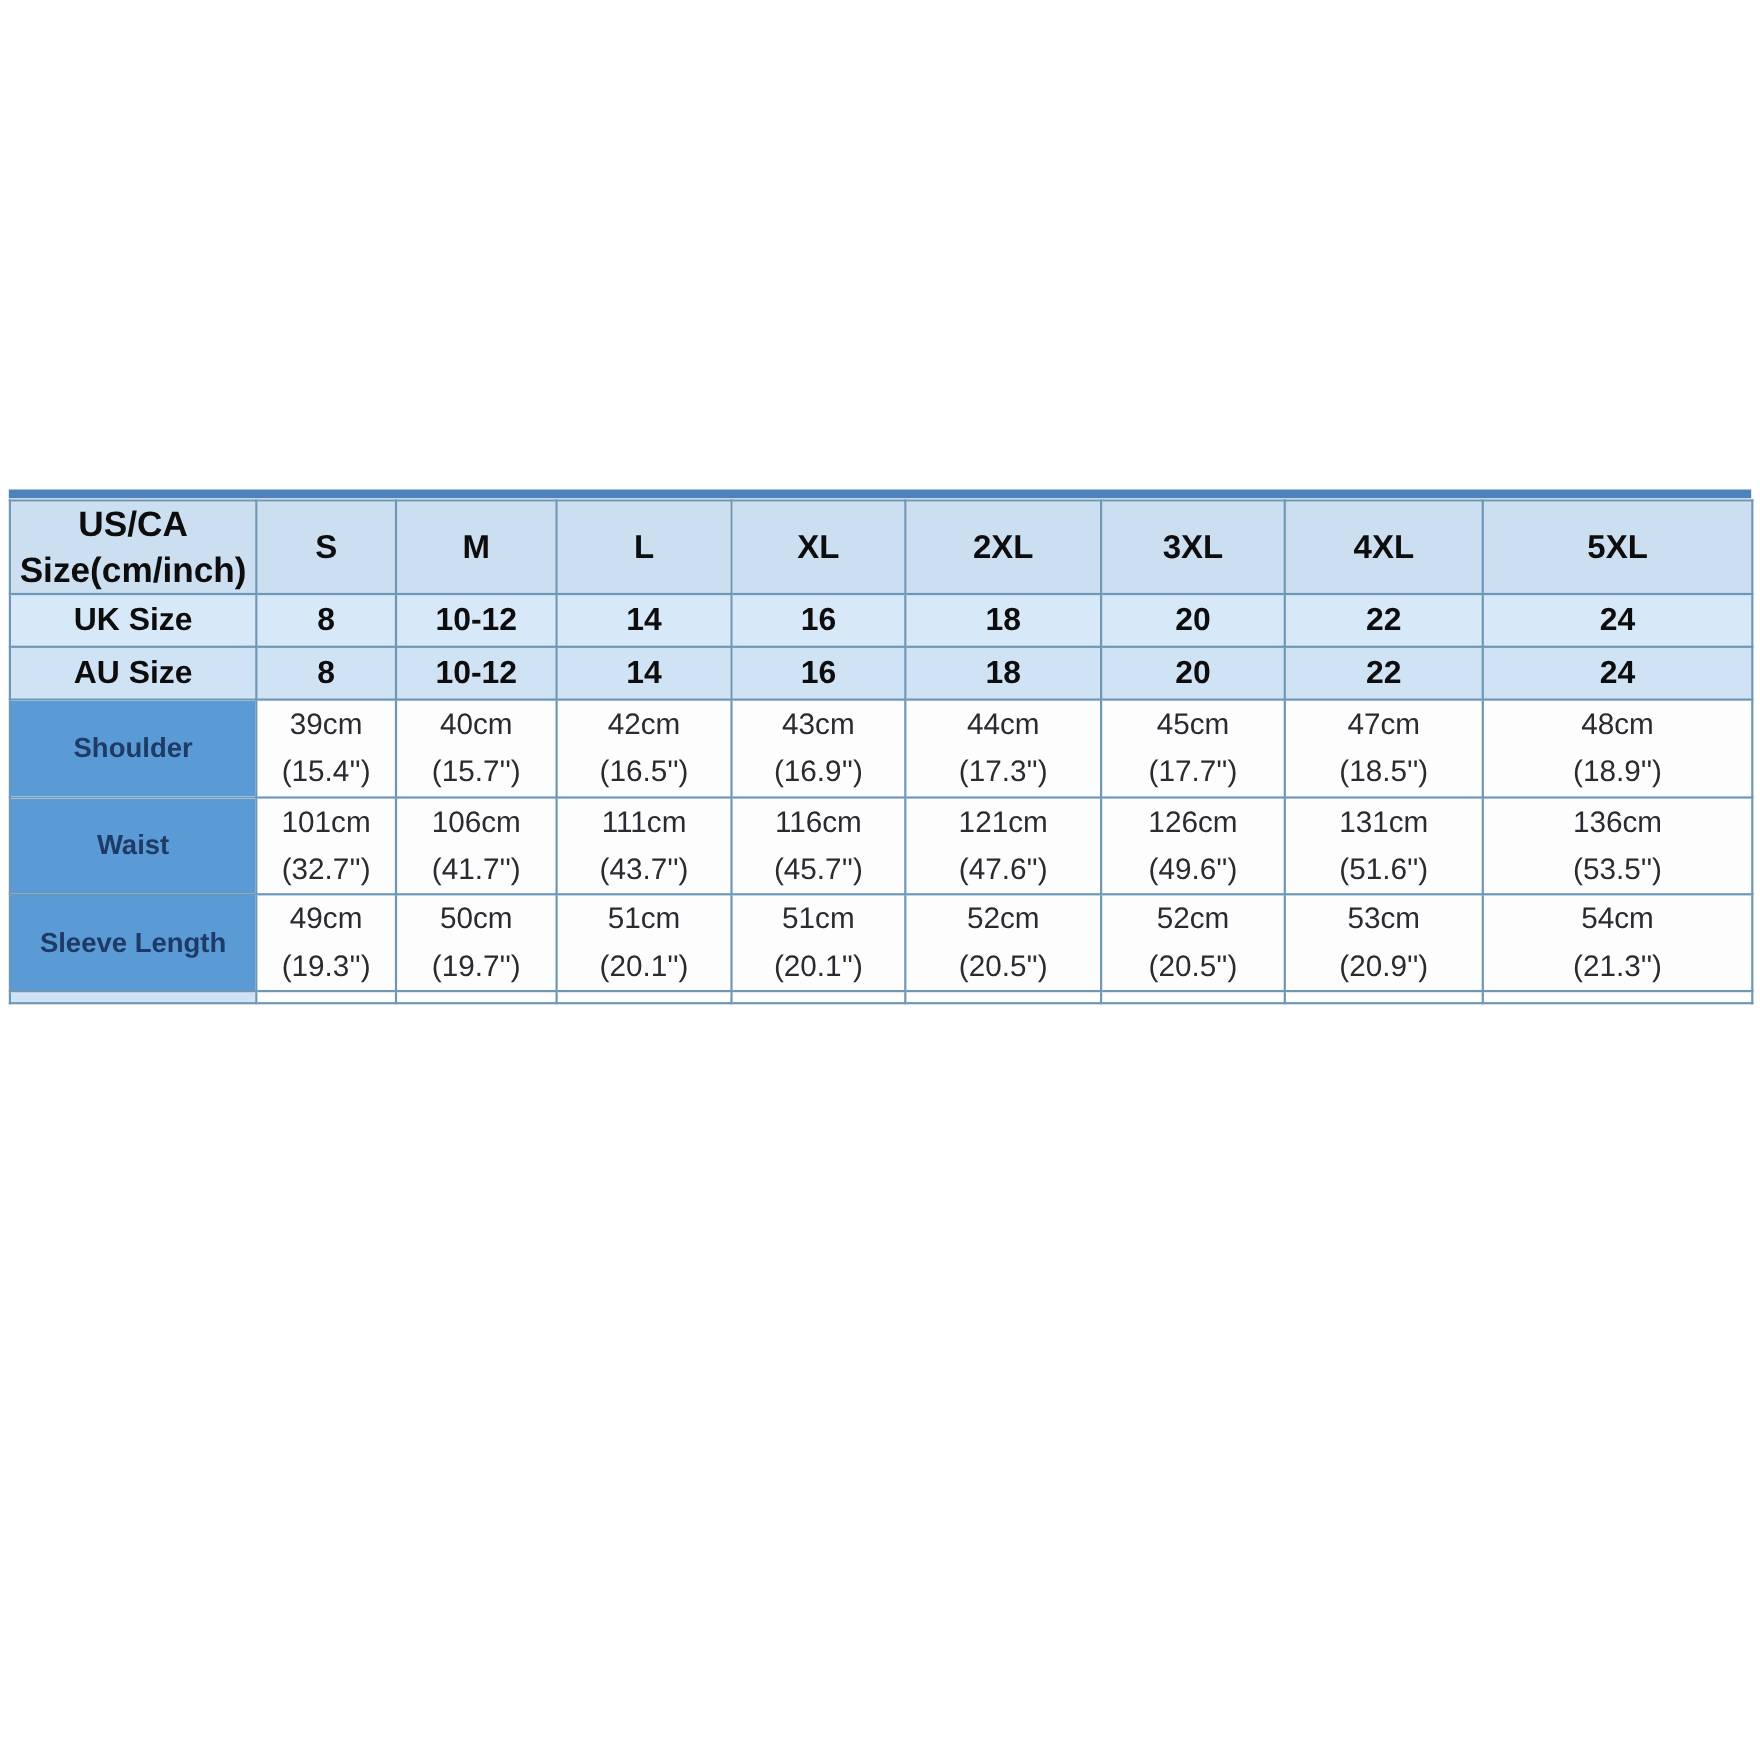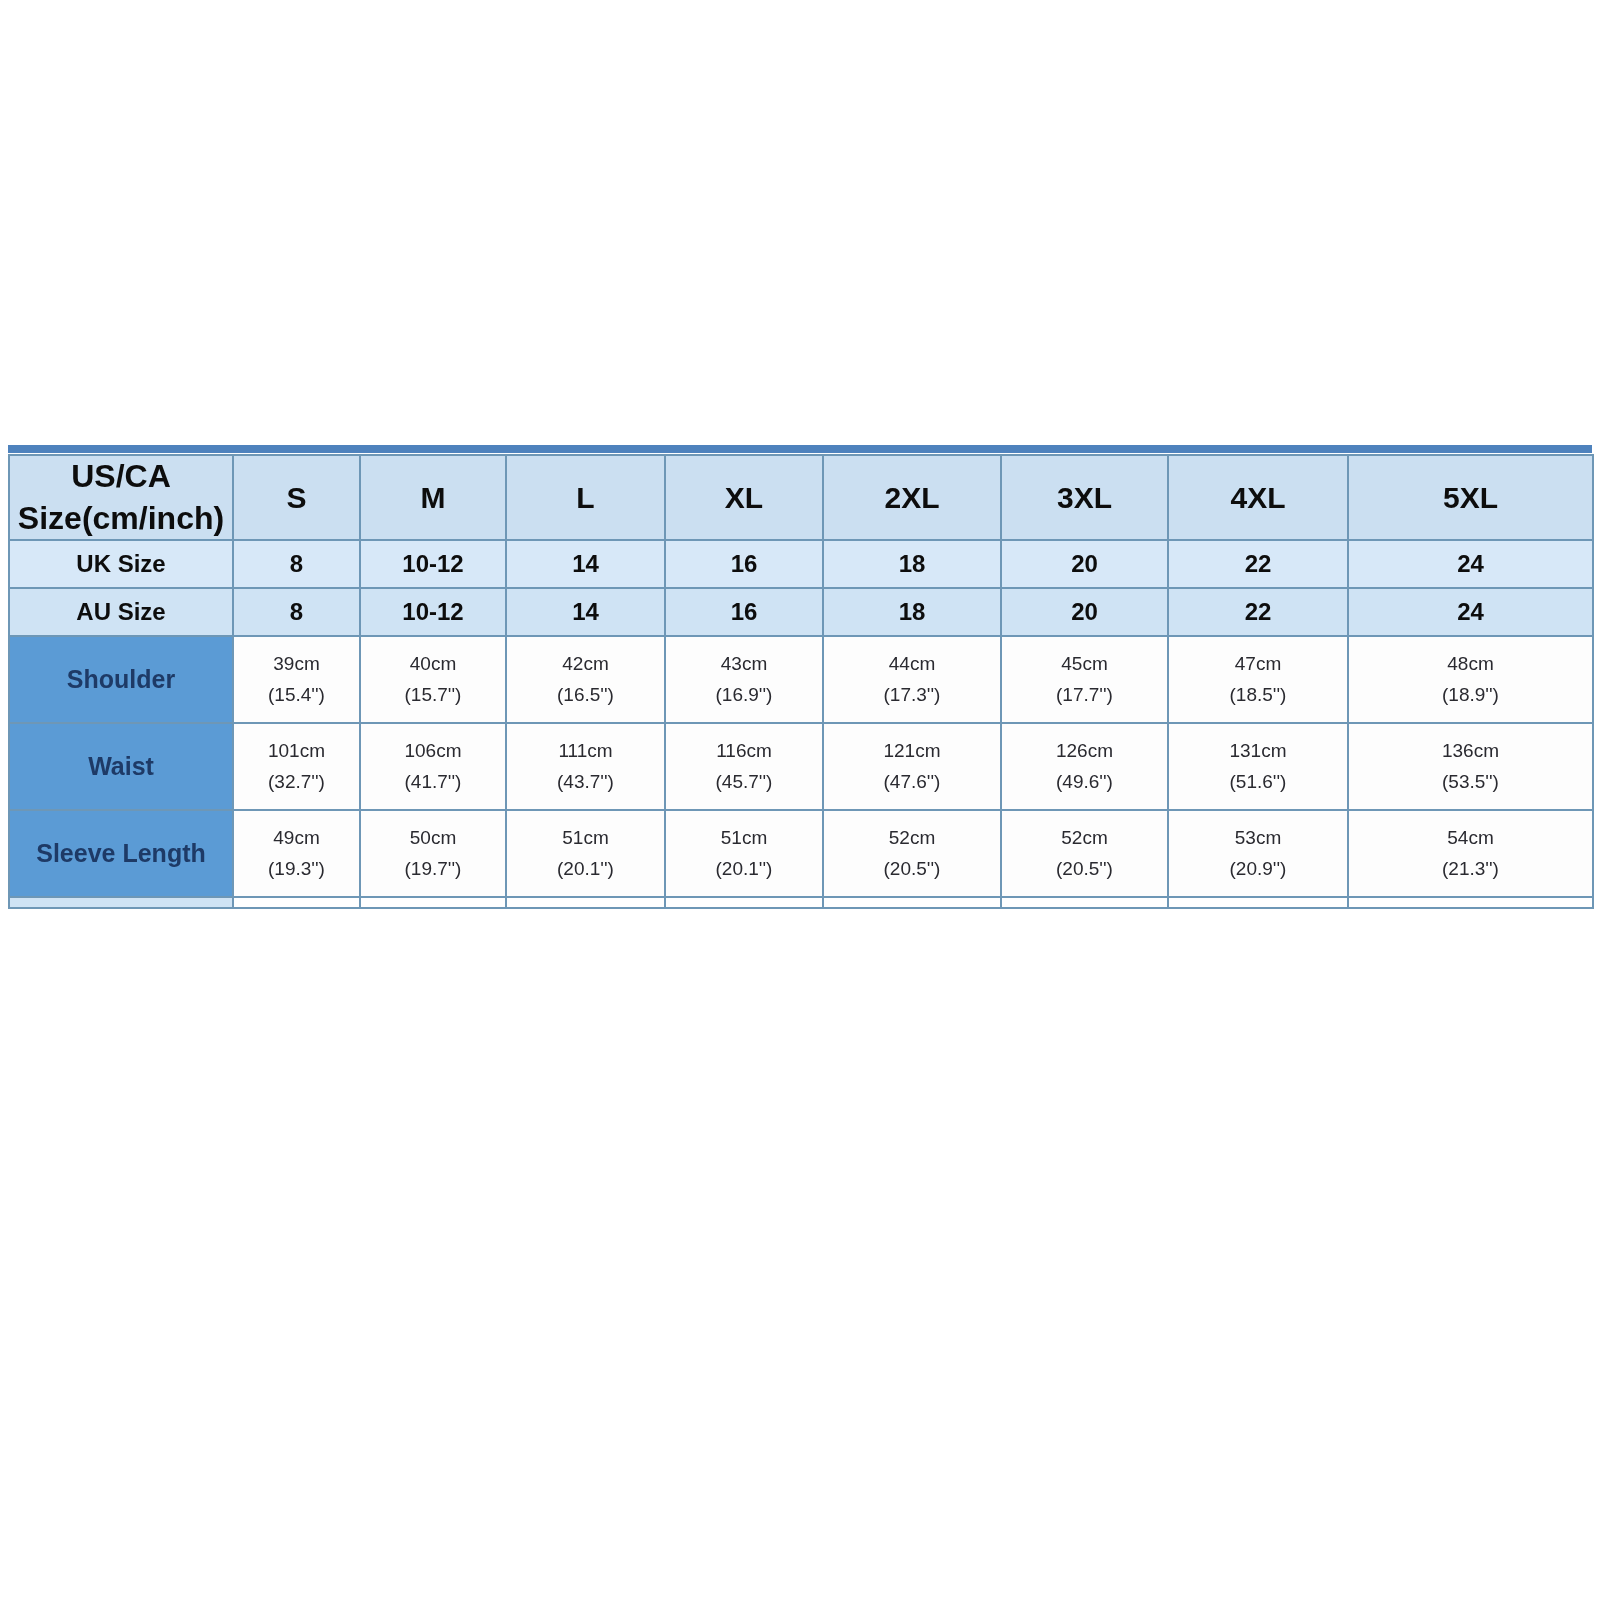--- a/index.html
+++ b/index.html
@@ -63,38 +63,38 @@
   .size-head{
     background:var(--header-bg);
     color:var(--header-text);
     font-weight:bold;
     font-size:30px;
   }
   
   tr.size-row th, tr.size-row td{
     height:46px;
     font-weight:bold;
-    font-size:24px;
+    font-size:29px;
     color:var(--header-text);
   }
   tbody tr.size-row:nth-child(1) th, tbody tr.size-row:nth-child(1) td{background:var(--size-row-a-bg);}
   tbody tr.size-row:nth-child(2) th, tbody tr.size-row:nth-child(2) td{background:var(--size-row-b-bg);}
 
   
   tr.meas-row th.row-label{
     background:var(--label-bg);
     color:var(--label-text);
     font-weight:bold;
     font-size:25px;
   }
   tr.meas-row td{
     height:85px;
     background:var(--data-bg);
     color:var(--data-text);
-    font-size:19px;
+    font-size:27px;
     line-height:1.6;
     white-space:pre-line;
     text-align:center;
   }
   
   tr.partial th{height:9px;background:var(--size-row-b-bg);}
   tr.partial td{height:9px;background:#ffffff;}
 </style>
 </head>
 <body>

